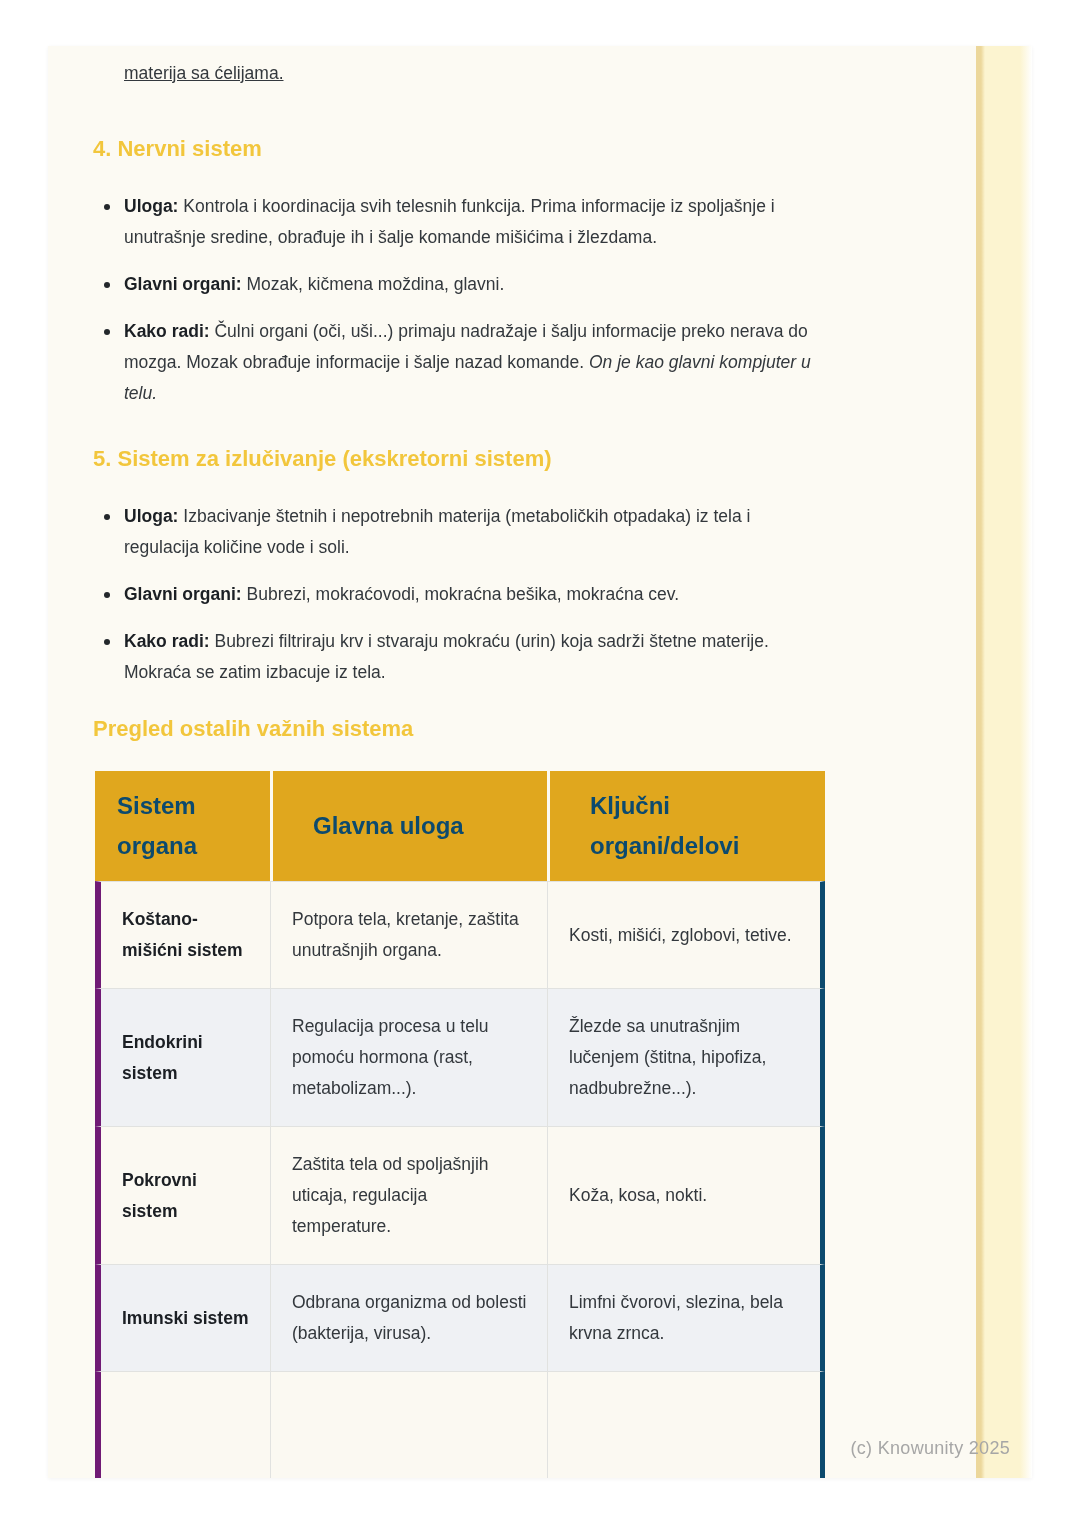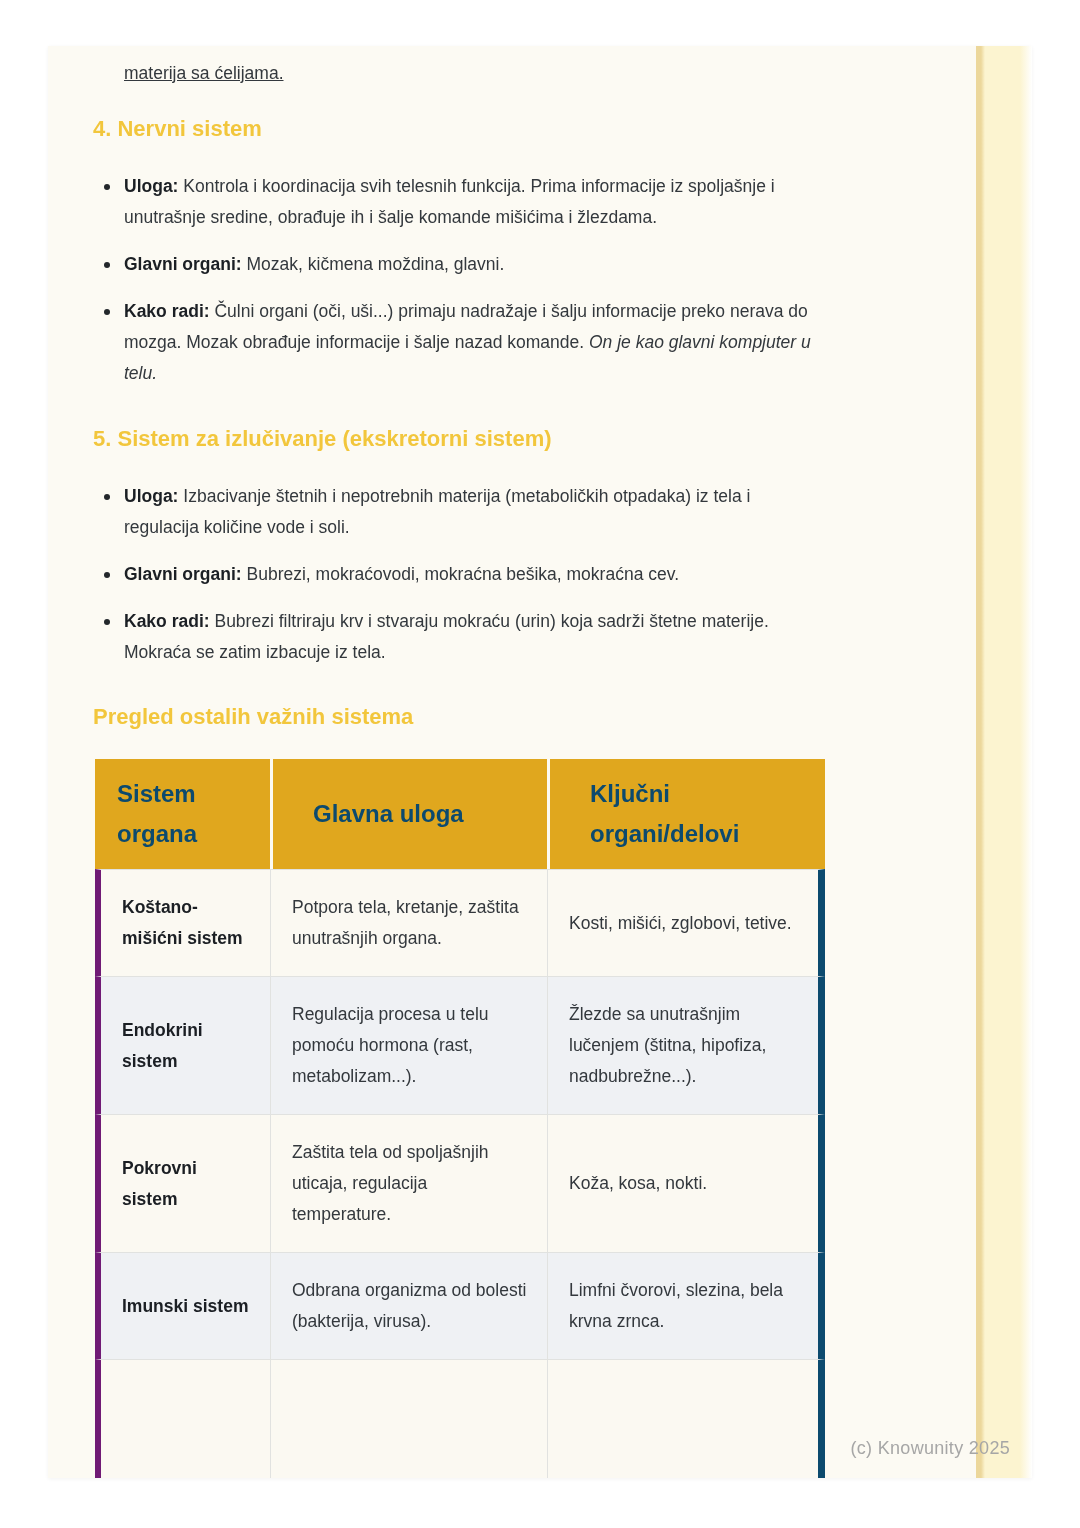--- a/index.html
+++ b/index.html
@@ -37,23 +37,23 @@
     font-size: 17.5px;
     line-height: 31px;
   }
   .intro { margin: 12px 0 0 31px; text-decoration: underline; }
   h3.sec-heading, h2.overview-heading {
     color: #F2C63C;
     font-size: 22px;
     line-height: 27px;
     font-weight: 700;
   }
-  h3.s4 { margin-top: 26px; }
+  h3.s4 { margin-top: 46px; }
   h3.s5 { margin-top: 36px; }
-  h2.overview-heading { margin-top: 35px; }
+  h2.overview-heading { margin-top: 27px; }
   ul.bullets {
     list-style: none;
     margin: 29px 0 0 0;
     padding-left: 31px;
     width: 726px;
   }
   ul.bullets li { position: relative; max-width: 690px; }
   ul.bullets li + li { margin-top: 16px; }
   ul.bullets li::before {
     content: "";
@@ -91,21 +91,21 @@
     vertical-align: middle;
     padding: 22px 20px 22px 21px;
     font-size: 17.5px;
     line-height: 31px;
     border-top: 1px solid #E1E2E0;
     background: #FBF9F2;
     color: #33383D;
   }
   table.systems td + td { border-left: 1px solid #E1E2E0; }
   table.systems td:first-child { border-left: 6px solid #701a75; font-weight: 700; color: #1B1F24; }
-  table.systems td:last-child { border-right: 7px solid #0c4a6e; }
+  table.systems td:last-child { border-right: 5px solid #0c4a6e; }
   table.systems tr.alt td { background: #EFF1F4; }
   table.systems tr.clipped td { height: 120px; }
 
   .watermark {
     position: absolute;
     top: 1392px; right: 22px;
     z-index: 3;
     font-size: 18px;
     color: #A6A6A6;
     letter-spacing: 0.3px;

